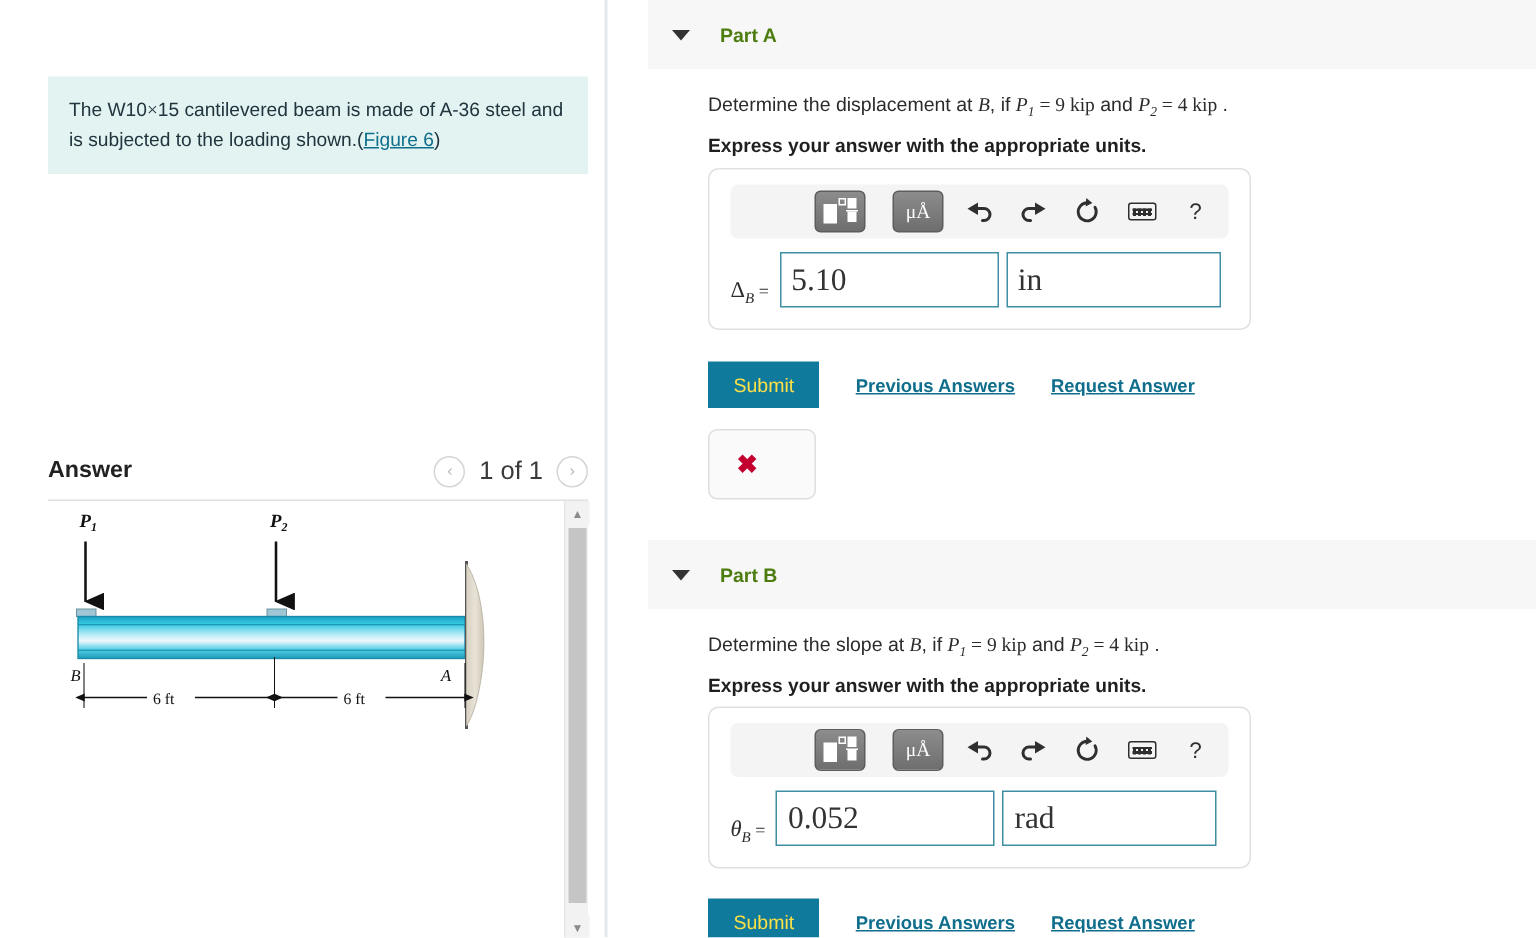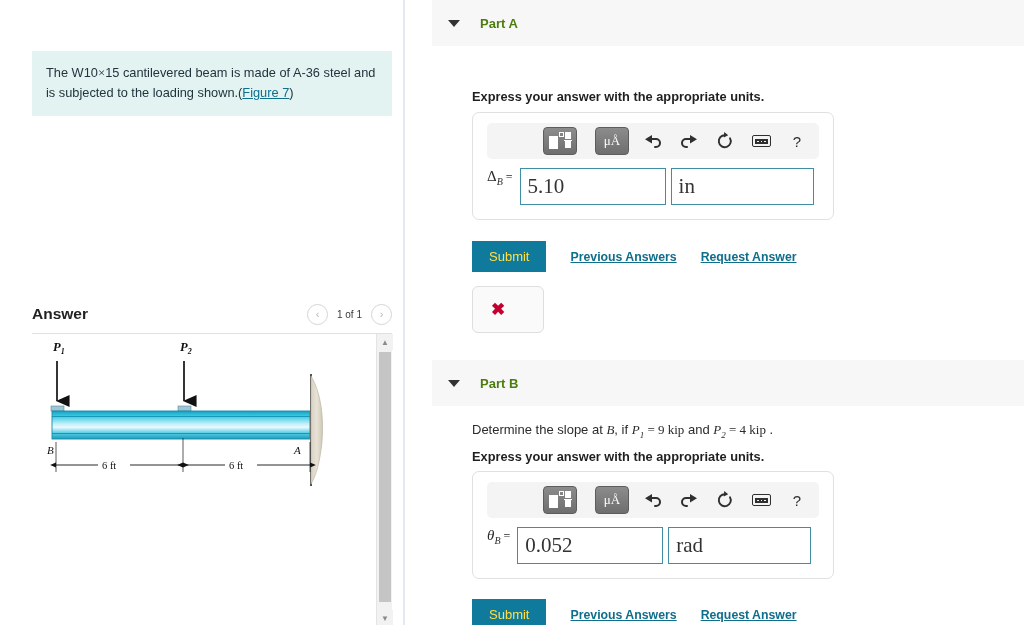--- a/index.html
+++ b/index.html
@@ -35,21 +35,21 @@
     display: flex; align-items: center; justify-content: space-between;
   }
   .figure-title { font-size: 15.5px; font-weight: bold; color: #222; }
   .figure-nav { display: flex; align-items: center; gap: 9px; }
   .nav-circle {
     width: 21px; height: 21px; border-radius: 50%;
     border: 1px solid #d5d5d5; color: #b9b9b9;
     display: flex; align-items: center; justify-content: center;
     font-size: 11px; background: #fff; cursor: pointer;
   }
-  .fig-counter { font-size: 10px; color: #3a3a3a; }
+  .fig-counter { font-size: 17px; color: #3a3a3a; }
 
   .figure-body {
     position: absolute; left: 32px; top: 333px;
     width: 360px; height: 292px;
     border-top: 1px solid #e0e0e0;
     background: #fff;
   }
 
   
   .fig-scroll {
@@ -129,21 +129,21 @@
     align-items: center; justify-content: center;
     color: #2f2f2f; cursor: pointer;
   }
   .kbd-ico { width: 19px; height: 12px; border: 1.6px solid #2f2f2f; border-radius: 2px;
              display:flex; align-items:center; justify-content:center; }
   .kbd-ico span { display:block; width: 13px; height: 5px;
     background: repeating-linear-gradient(to right, #2f2f2f 0 2px, transparent 2px 3.5px),
                 repeating-linear-gradient(to bottom, #2f2f2f 0 1.5px, transparent 1.5px 3px);
   }
 
-  .answer-row { display: flex; align-items: flex-start; padding: 9px 14px 14px 14px; }
+  .answer-row { display: flex; align-items: flex-end; padding: 9px 14px 14px 14px; }
   .ans-label {
     font-family: "Liberation Serif", serif;
     font-size: 15px; color: #2b2b2b; margin-right: 7px; white-space: nowrap;
   }
   .ans-label sub { font-size: 10px; font-style: italic; }
   .ans-input {
     height: 37px; border: 1px solid #3f8ea3;
     font-family: "Liberation Serif", serif; font-size: 21px;
     color: #333; padding: 0 7px; background: #fff;
     display: flex; align-items: center; outline: none;
@@ -173,21 +173,21 @@
   .fb-text { font-size: 13px; font-weight: bold; color: #1f1f1f; }
 </style>
 </head>
 <body>
 
 <div class="page">
 
   <div class="left-panel">
 
     <div class="problem-box">
-      <span>The W10</span><span class="mathvar">×</span><span>15 cantilevered beam is made of A-36 steel and is subjected to the loading shown.(</span><span class="fig-link">Figure 7</span><span>)</span>
+      <span>The W10</span><span class="mathvar">×</span><span>15 cantilevered beam is made of A-36 steel and is subjected to the loading shown.(</span><span class="fig-link">Figure 6</span><span>)</span>
     </div>
 
     <div class="figure-header">
       <div class="figure-title">Answer</div>
       <div class="figure-nav">
         <div class="nav-circle">‹</div>
         <div class="fig-counter">1 of 1</div>
         <div class="nav-circle">›</div>
       </div>
     </div>
@@ -260,20 +260,23 @@
     </div>
   </div>
 
   <div class="right-panel">
 
     <div class="part-header" style="top:0;">
       <div class="caret"></div>
       <div class="part-label">Part A</div>
     </div>
 
+    <div class="q-line" style="top:62px;">
+      <span>Determine the displacement at </span><span class="mv">B</span><span>, if </span><span class="mv">P</span><sub class="mv" style="font-size:9px">1</sub><span class="mvr"> = 9 kip</span><span> and </span><span class="mv">P</span><sub class="mv" style="font-size:9px">2</sub><span class="mvr"> = 4 kip</span><span> .</span>
+    </div>
 
     <div class="q-bold" style="top:89px;">Express your answer with the appropriate units.</div>
 
     <div class="answer-card" style="top:112px; width:362px;">
       <div class="mq-toolbar">
         <div class="tb-btn">
           <span class="tpl-icon">
             <i style="left:0;top:4px;width:9px;height:13px;"></i>
             <i style="left:10px;top:0;width:5px;height:5px;background:transparent;border:1.4px solid #fff;"></i>
             <i style="left:16px;top:0;width:6px;height:7px;"></i>

